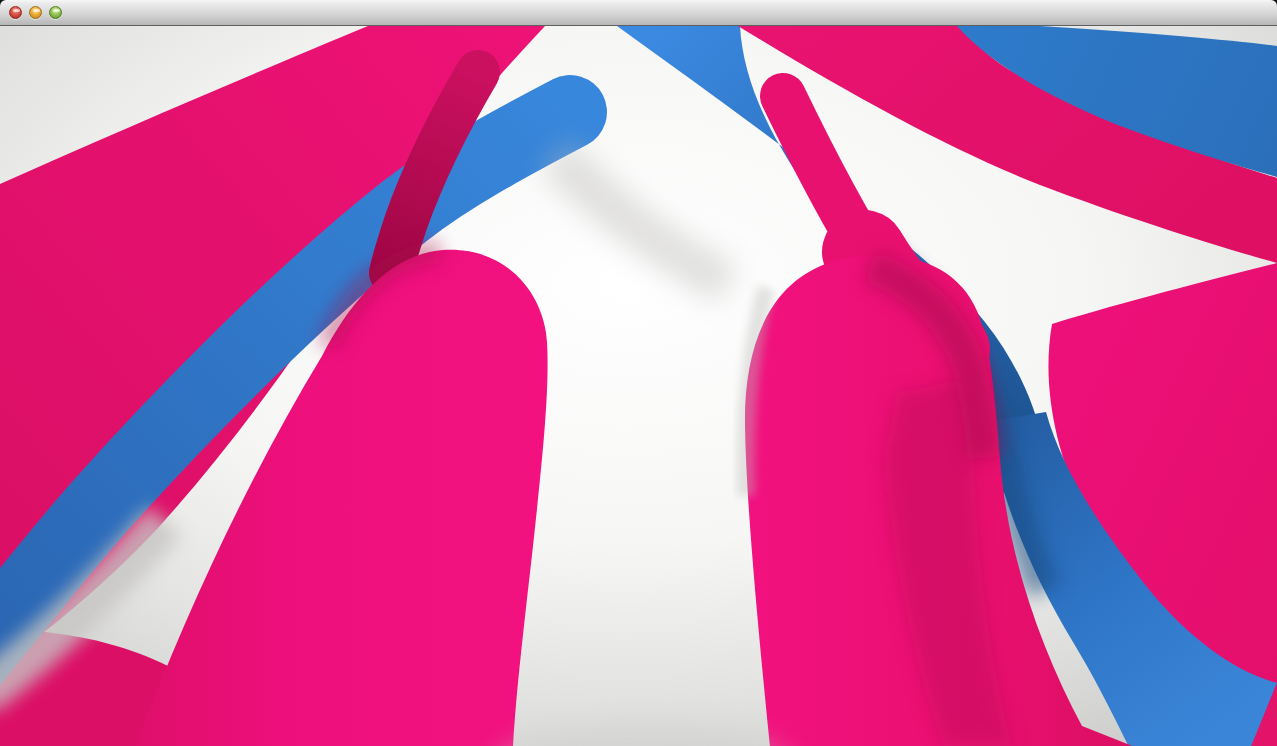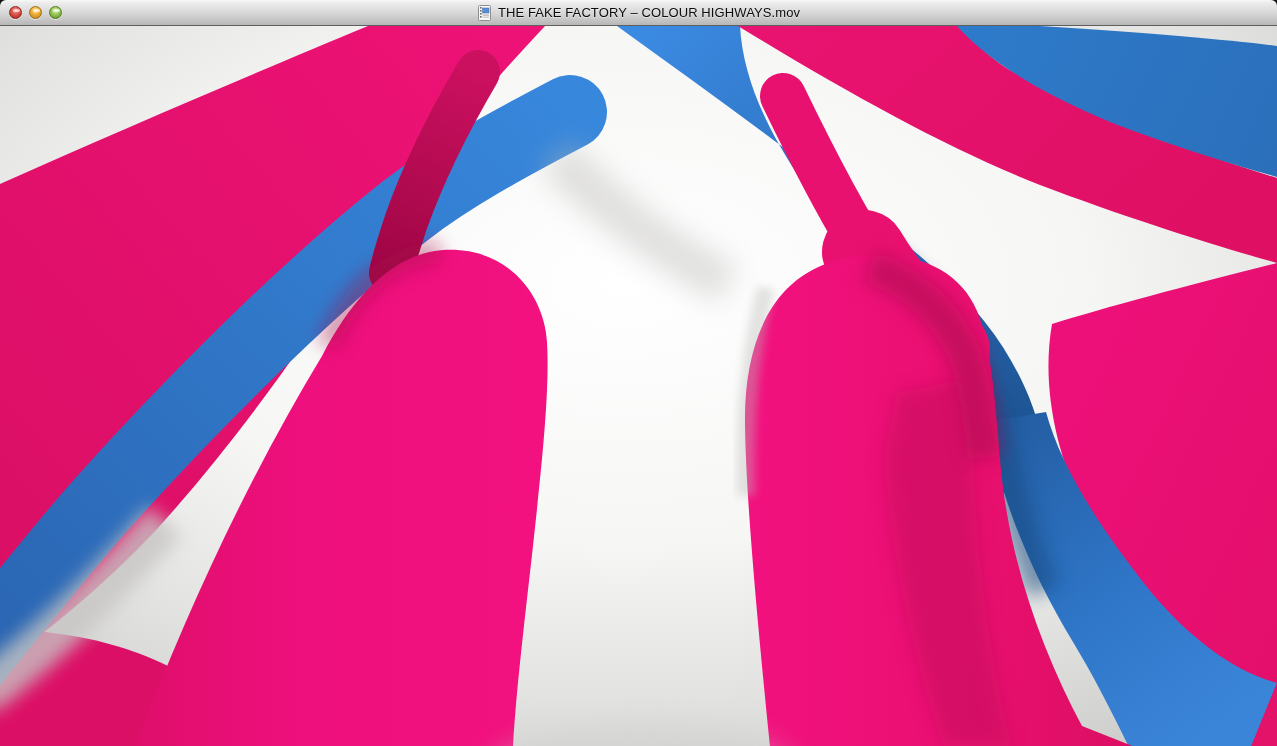--- a/index.html
+++ b/index.html
@@ -49,35 +49,20 @@
 </head>
 <body>
 
 <div class="window">
 
   <div class="titlebar">
     <div class="traffic-lights">
       <span class="light red"></span>
       <span class="light yellow"></span>
       <span class="light green"></span>
-    </div>
-    <div class="title-group">
-      <span class="proxy-icon">
-        <svg viewBox="0 0 16 16">
-          <rect x="1.5" y="0.5" width="12" height="15" rx="1" fill="#f6f6f6" stroke="#8f8f8f"></rect>
-          <rect x="3" y="2" width="1.6" height="1.6" fill="#6b6b6b"></rect>
-          <rect x="3" y="5" width="1.6" height="1.6" fill="#6b6b6b"></rect>
-          <rect x="3" y="8" width="1.6" height="1.6" fill="#6b6b6b"></rect>
-          <rect x="3" y="11" width="1.6" height="1.6" fill="#6b6b6b"></rect>
-          <rect x="5.6" y="3" width="6.4" height="5" fill="#5a8fd6" stroke="#3b66a6" stroke-width="0.5"></rect>
-          <rect x="5.6" y="9.5" width="6.4" height="1.2" fill="#b3b3b3"></rect>
-          <rect x="5.6" y="11.6" width="6.4" height="1.2" fill="#c6c6c6"></rect>
-        </svg>
-      </span>
-      <span class="title-text">THE FAKE FACTORY – COLOUR HIGHWAYS.mov</span>
     </div>
   </div>
 
   <div class="content">
     <svg viewBox="0 0 1277 721" preserveAspectRatio="none">
       <defs>
         <radialGradient id="bgG" cx="49%" cy="36%" r="80%">
           <stop offset="0%" stop-color="#ffffff"></stop>
           <stop offset="45%" stop-color="#f6f6f5"></stop>
           <stop offset="72%" stop-color="#e2e2e0"></stop>

